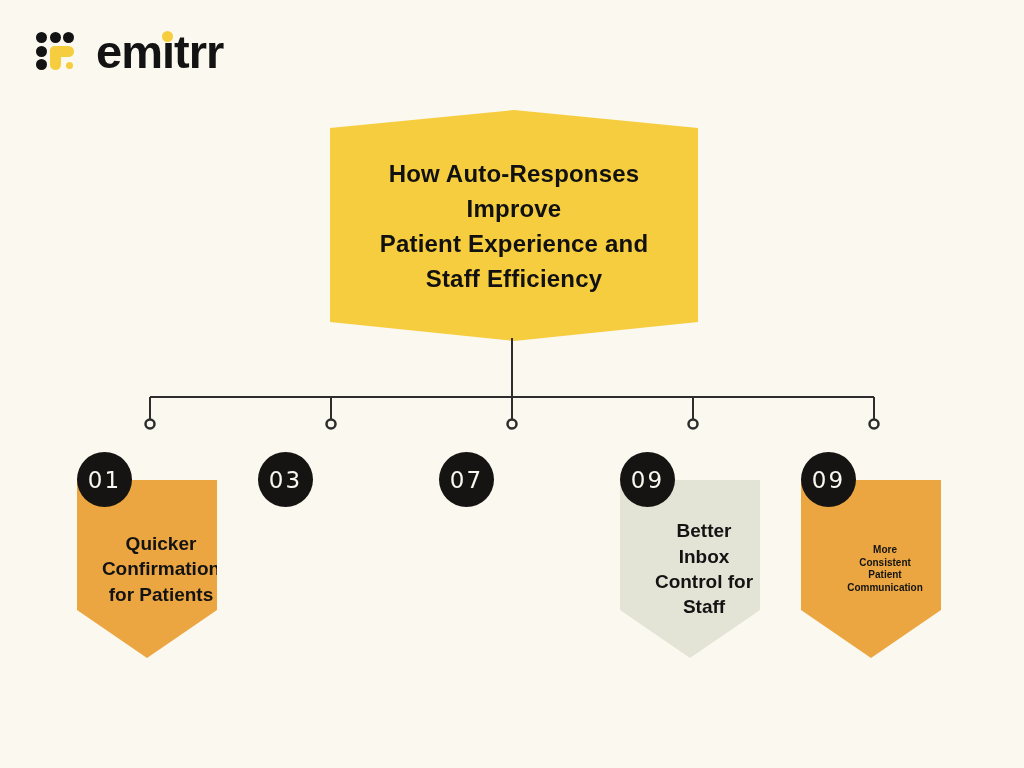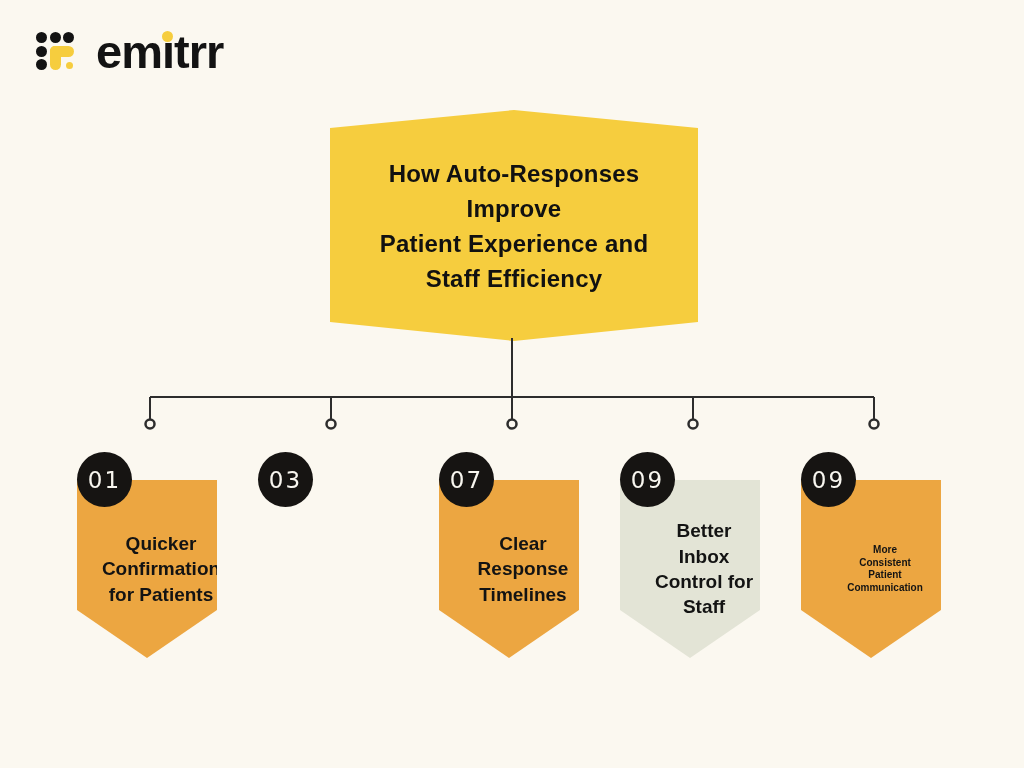--- a/index.html
+++ b/index.html
@@ -145,25 +145,20 @@
     <div class="item" data-variant="sage">
       <div class="badge">
         <span>03</span>
       </div>
     </div>
 
     <div class="item" data-variant="orange">
       <div class="badge">
         <span>07</span>
       </div>
-      <div class="ribbon">
-        <div class="label">Clear
-Response
-Timelines</div>
-      </div>
     </div>
 
     <div class="item" data-variant="sage">
       <div class="badge">
         <span>09</span>
       </div>
       <div class="ribbon">
         <div class="label">Better Inbox
 Control for
 Staff</div>

